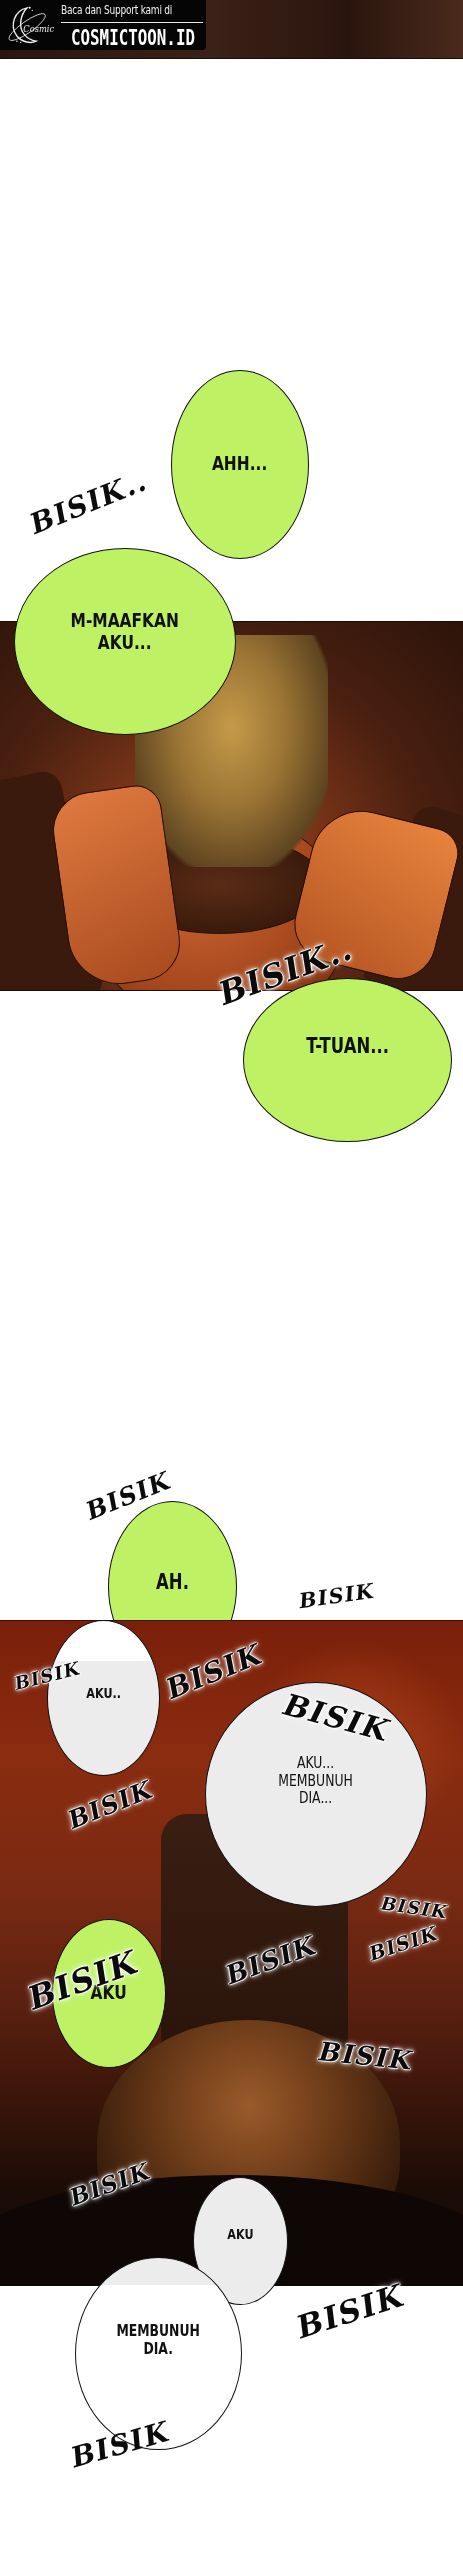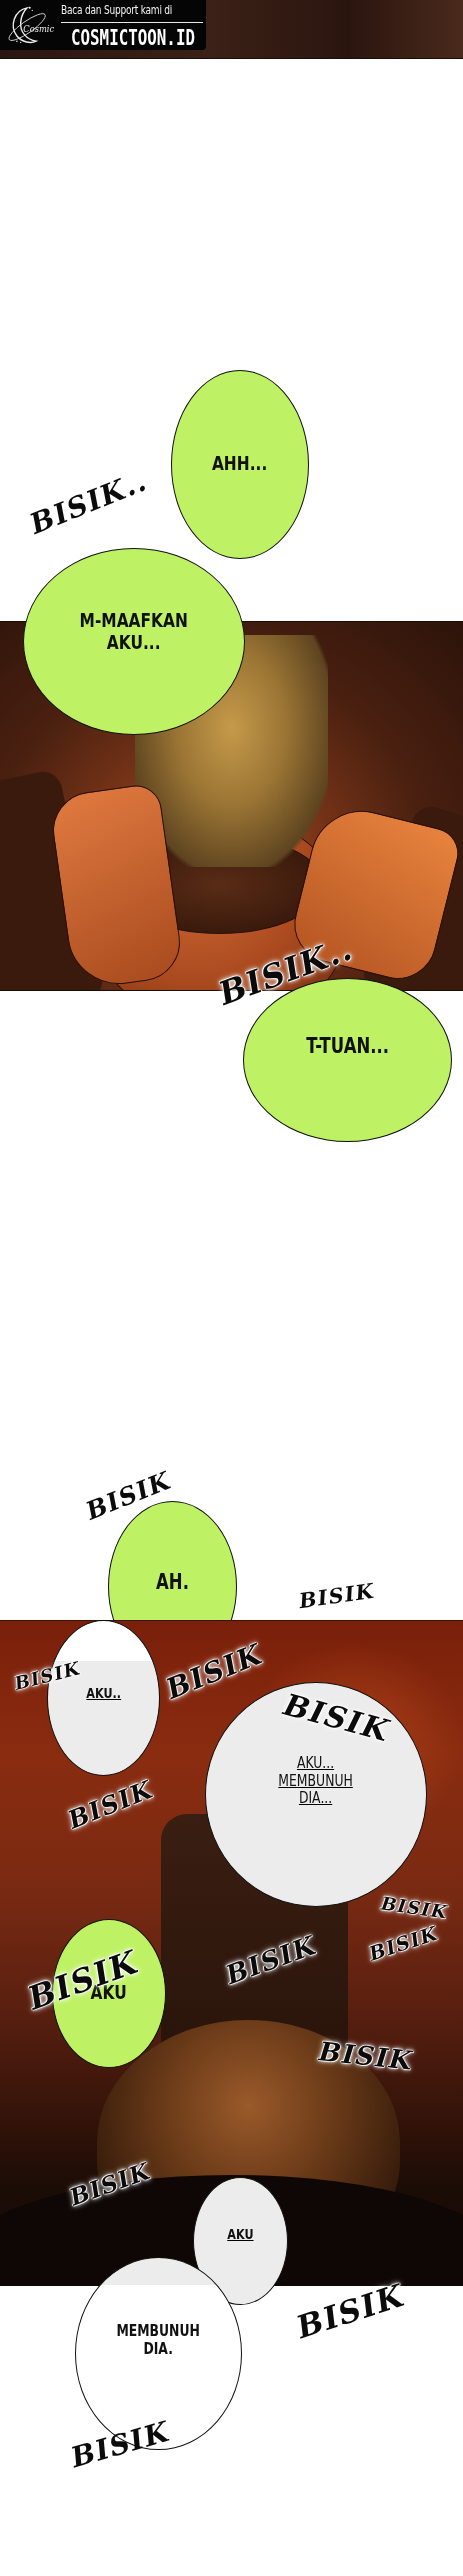--- a/index.html
+++ b/index.html
@@ -25,21 +25,21 @@
                  background: radial-gradient(ellipse at 45% 65%, #b7552a 0%, #7a3518 30%, #4a2010 60%, #2c130a 100%);
                  border-top:1.3px solid #1b0c05; border-bottom:1.3px solid #1b0c05; }
   .panel-red { left:0; top:1620px; width:464px; height:665px; overflow:hidden;
                background: linear-gradient(180deg,#7a1f0a 0%,#8a2c10 20%,#7a2a12 40%,#5a2010 58%,#3a150a 72%,#1c0c06 85%,#120805 100%);
                border-top:1.3px solid #3a0f05; }
 
   
   .bubble { position:absolute; background:#bef264; border:1.6px solid #111;
             border-radius:50%; display:flex; align-items:center; justify-content:center;
             text-align:center; box-sizing:border-box; }
-  .bubble.grey { background:#ececec;text-decoration:underline; }
+  .bubble.grey { background:#ececec; }
   .btext { font-family:"DejaVu Sans", sans-serif; font-weight:bold; color:#111;
            line-height:1.15; transform:scaleX(0.8); white-space:pre-line; }
   .sfx { position:absolute; font-family:"DejaVu Serif", serif; font-weight:bold; font-style:italic;
          color:#0b0b0b; white-space:nowrap; letter-spacing:1.3px; }
   .sfx.glow { text-shadow: 0 0 1.3px #fff, 0 0 1.9px #fff, 0 0 3.9px #fff, 0 0 6.4px #fff, 0.6px 0.6px 0 #fff, -0.6px -0.6px 0 #fff; }
 
   
   .shape { position:absolute; }
 </style>
 </head>
@@ -73,21 +73,21 @@
 
   <div class="shape" style="left:97px; top:193px; width:245px; height:200px; background:radial-gradient(ellipse at 40% 30%,#d06a36 0%,#a8491e 55%,#6e2a10 100%); border-radius:48% 48% 40% 40%; border:1.9px solid #2a1006;"></div>
   <div class="shape" style="left:115px; top:213px; width:207px; height:97px; background:radial-gradient(ellipse at 50% 50%,#5a2c16 0%,#3a1a0c 70%,#2a1208 100%); border-radius:50%; border:1.9px solid #2a1006;"></div>
 
   <div class="shape" style="left:135px; top:13px; width:193px; height:232px; background:radial-gradient(ellipse at 50% 40%,#c69a4a 0%,#9a7434 40%,#5e4420 75%,transparent 78%);"></div>
 
   <div class="shape" style="left:61px; top:167px; width:109px; height:193px; background:linear-gradient(160deg,#e07a40,#a84a1e); border-radius:39px 26px 39px 52px; border:1.3px solid #2a1006; transform:rotate(-8deg);"></div>
   <div class="shape" style="left:303px; top:193px; width:142px; height:155px; background:linear-gradient(200deg,#e8843e,#b45422); border-radius:52px 26px 39px 39px; border:1.3px solid #2a1006; transform:rotate(14deg);"></div>
 </div>
 
-<div class="bubble" style="left:23px; top:548px; width:222px; height:187px;">
+<div class="bubble" style="left:14px; top:548px; width:222px; height:187px;">
   <div class="btext" style="font-size:19.3px; margin-top:-19.3px;">M-MAAFKAN
 AKU...</div>
 </div>
 <div class="sfx" style="left:27px; top:486px; font-size:28px; transform:rotate(-22deg);">BISIK..</div>
 
 <div class="bubble" style="left:243px; top:978px; width:209px; height:164px;">
   <div class="btext" style="font-size:20.6px; margin-top:-26px;">T-TUAN...</div>
 </div>
 <div class="sfx glow" style="left:216px; top:952px; font-size:32px; transform:rotate(-20deg);">BISIK..</div>
 

